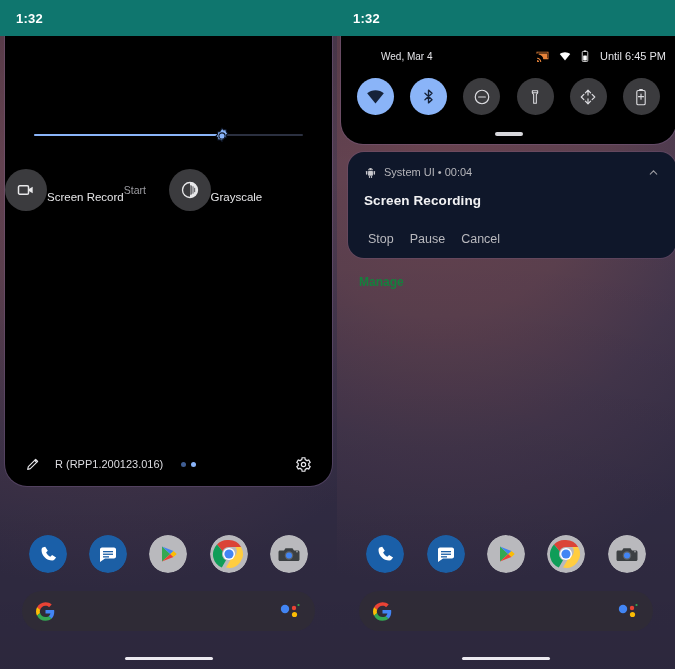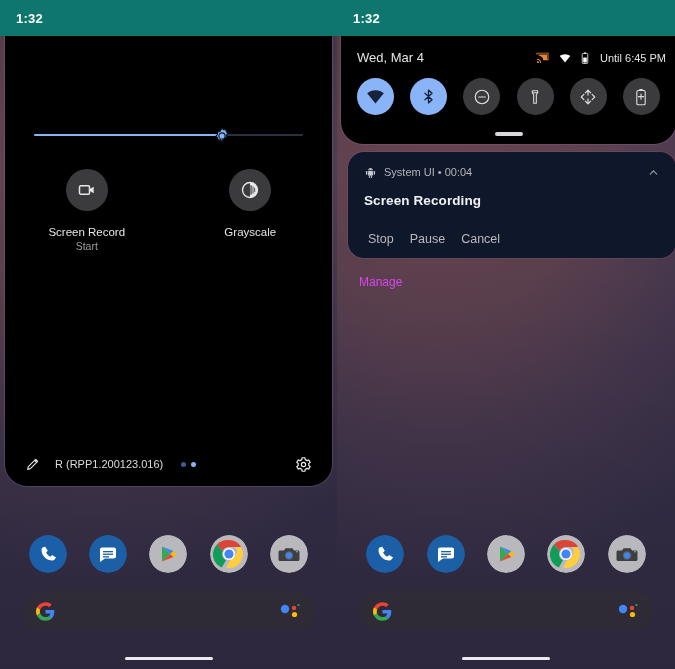--- a/index.html
+++ b/index.html
@@ -79,21 +79,21 @@
     position:absolute;left:70%;top:-2px;margin-left:-9px;
     width:18px;height:18px;
   }
 
   
   .tiles{
     position:absolute;top:133px;left:0;right:0;
     display:flex;
   }
   .tile{
-    flex:1;display:flex;flex-direction:column;align-items:center;
+    flex:1;display:flex;flex-direction:row;align-items:center;
   }
   .tile-circle{
     width:42px;height:42px;border-radius:50%;
     background:#3b3b3e;
     display:flex;align-items:center;justify-content:center;
   }
   .tile-circle.on{background:#8ab4f8;}
   .tile-label{
     margin-top:14px;color:#e6e6e8;font-size:11.5px;line-height:14px;
     text-align:center;white-space:nowrap;
@@ -119,21 +119,21 @@
     position:absolute;top:36px;left:4px;right:-1px;
     height:108px;background:#000;
     border-radius:0 0 22px 22px;
     box-shadow:0 0 0 1px rgba(140,110,160,0.30);
     z-index:20;overflow:hidden;
   }
   .qs-head{
     position:absolute;top:14px;left:16px;right:10px;
     display:flex;align-items:center;
   }
-  .qs-date{color:#e4e4e8;font-size:13px;}
+  .qs-date{color:#e4e4e8;font-size:10px;margin-left:24px;}
   .qs-sysicons{
     margin-left:auto;display:flex;align-items:center;gap:10px;
   }
   .qs-batt-text{color:#e4e4e8;font-size:11px;margin-left:1px;}
 
   .qs-toggles{
     position:absolute;top:42px;left:0;right:0;
     display:flex;justify-content:space-between;
     padding:0 16px;box-sizing:border-box;
   }
@@ -161,21 +161,21 @@
     color:#f2f2f4;font-size:13.5px;font-weight:bold;
     padding:0 16px;margin-top:11px;letter-spacing:.1px;
   }
   .notif-actions{display:flex;padding:0 12px;margin-top:12px;height:38px;align-items:center;}
   .notif-btn{
     color:#b9b9be;font-size:12.5px;padding:4px 8px;
   }
   .manage-row{
     position:absolute;top:272px;left:22px;z-index:20;
   }
-  .manage-text{color:#d946ef;font-size:12px;}
+  .manage-text{color:#15803d;font-size:12px;font-weight:bold;}
 
   
   .dock{
     position:absolute;left:0;right:0;bottom:96px;
     display:flex;justify-content:space-around;align-items:center;
     padding:0 18px;box-sizing:border-box;
     z-index:10;
   }
   .app-icon{width:38px;height:38px;border-radius:50%;overflow:hidden;position:relative;}
 

